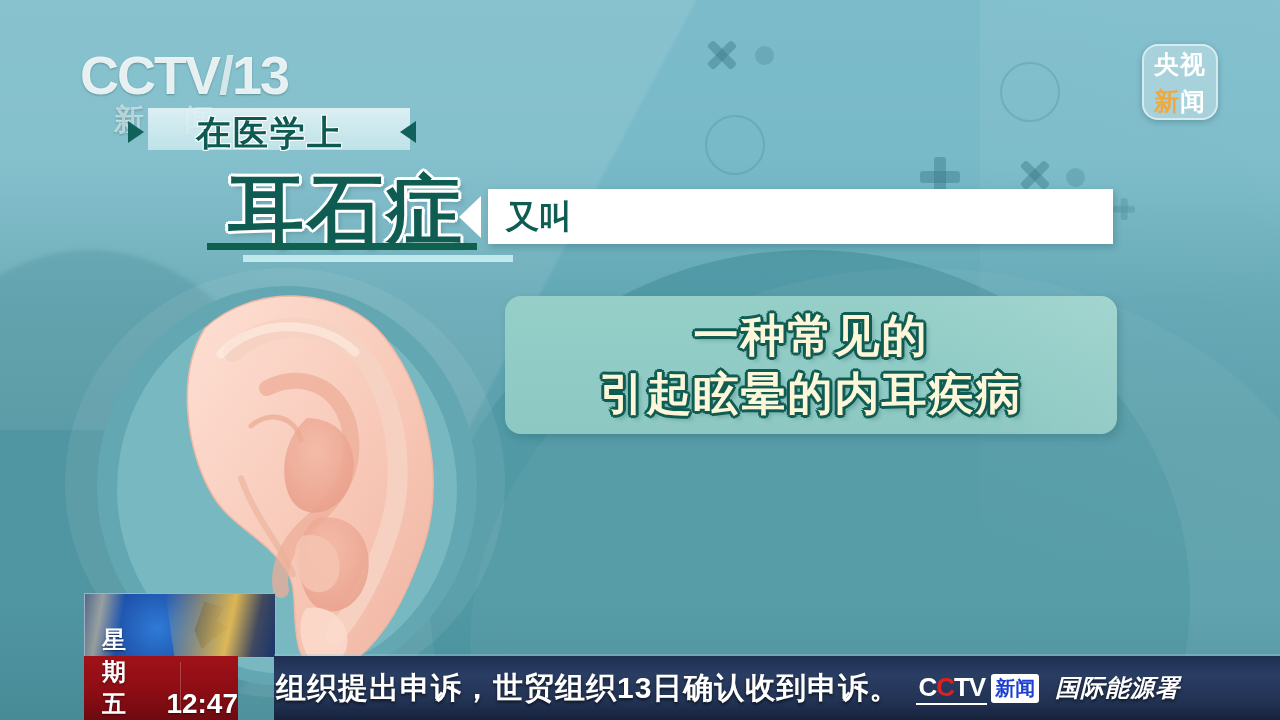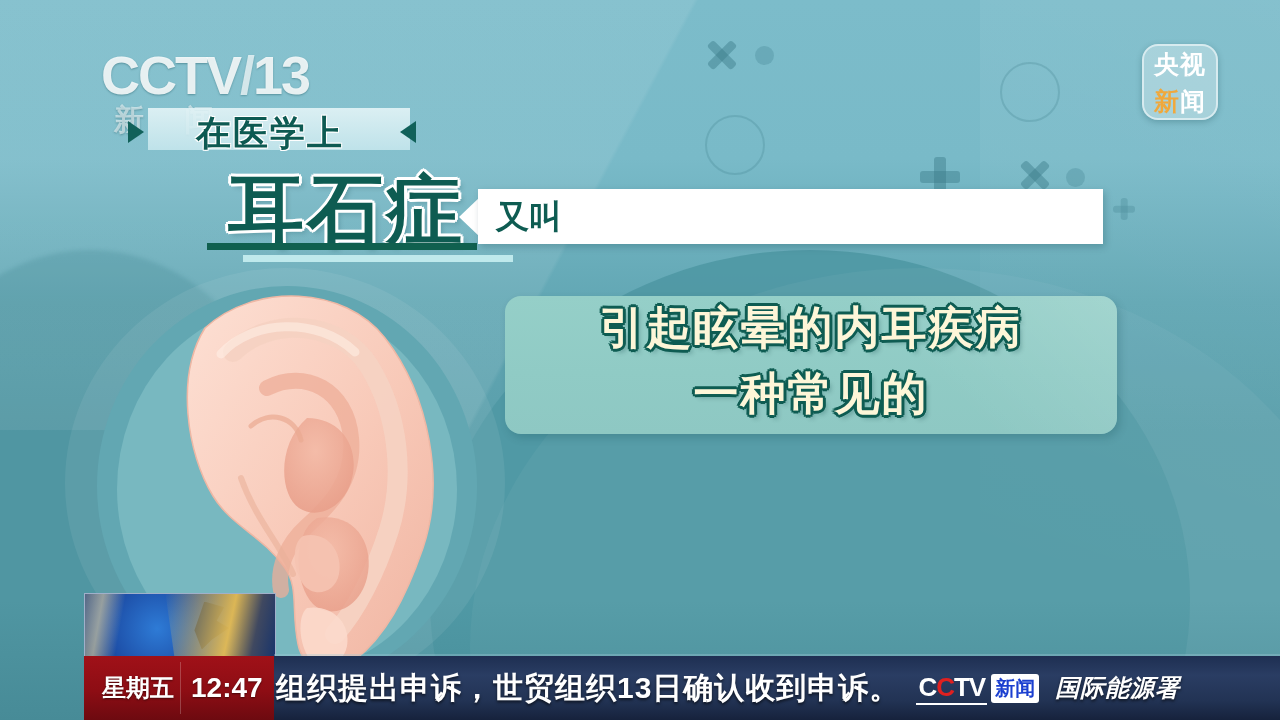--- a/index.html
+++ b/index.html
@@ -33,21 +33,21 @@
   .plus i+i{left:0;top:50%;transform:translateY(-50%);width:100%;height:30%;}
 
   
   .ear-wrap{position:absolute;left:55px;top:268px;width:470px;height:420px;}
   .ear-c1{position:absolute;left:10px;top:0px;width:440px;height:430px;border-radius:50%;background:rgba(255,255,255,.07);}
   .ear-c2{position:absolute;left:42px;top:18px;width:380px;height:400px;border-radius:50%;background:#62a7b2;}
   .ear-c3{position:absolute;left:62px;top:36px;width:340px;height:370px;border-radius:50%;background:#78b8c0;}
   .ear-svg{position:absolute;left:0;top:0;}
 
   
-  .cctv13{position:absolute;left:80px;top:48px;width:250px;height:92px;text-align:center;}
+  .cctv13{position:absolute;left:80px;top:48px;width:250px;height:92px;}
   .cctv13 .row1{font-size:54px;font-weight:bold;color:rgba(255,255,255,.86);letter-spacing:-2px;line-height:54px;
     text-shadow:0 1px 2px rgba(0,60,70,.35);font-family:"Liberation Sans",sans-serif;}
   .cctv13 .xinwen{position:absolute;left:34px;top:52px;font-size:30px;letter-spacing:16px;
     color:rgba(255,255,255,.55);font-weight:bold;text-shadow:0 1px 2px rgba(0,60,70,.3);}
 
   
   .badge{position:absolute;right:62px;top:44px;width:72px;height:72px;border-radius:16px;
     background:rgba(255,255,255,.30);border:2px solid rgba(255,255,255,.55);
     box-shadow:0 2px 6px rgba(0,50,60,.25);display:flex;flex-direction:column;align-items:center;justify-content:center;gap:11px;}
   .badge .l1,.badge .l2{font-size:25px;font-weight:bold;line-height:26px;letter-spacing:1px;}
@@ -69,21 +69,21 @@
   .bigtitle{position:absolute;left:228px;top:168px;font-size:76px;font-weight:bold;letter-spacing:3px;
     color:#0e5c52;line-height:84px;
     text-shadow:
       3px 0 0 #fff,-3px 0 0 #fff,0 3px 0 #fff,0 -3px 0 #fff,
       2px 2px 0 #fff,-2px 2px 0 #fff,2px -2px 0 #fff,-2px -2px 0 #fff,
       4px 4px 5px rgba(0,55,60,.22);}
   .ul1{position:absolute;left:207px;top:243px;width:270px;height:7px;background:#10604f;}
   .ul2{position:absolute;left:243px;top:255px;width:270px;height:7px;background:#bfe9ec;}
 
   
-  .whitebar{position:absolute;left:478px;top:189px;width:625px;height:55px;background:#ffffff;
+  .whitebar{position:absolute;left:488px;top:189px;width:625px;height:55px;background:#ffffff;
     box-shadow:2px 3px 7px rgba(0,50,60,.22);display:flex;align-items:center;}
   .whitebar .sm{font-size:33px;font-weight:bold;color:#0e5c52;margin-left:18px;line-height:40px;}
   .whitebar .lg{font-size:42px;font-weight:bold;color:#0e5c52;letter-spacing:0px;line-height:48px;}
   .notch{position:absolute;left:459px;top:196px;width:0;height:0;
     border-top:21px solid transparent;border-bottom:21px solid transparent;border-right:22px solid #ffffff;}
 
   
   .panel{position:absolute;left:505px;top:296px;width:612px;height:138px;border-radius:16px;
     background:linear-gradient(180deg,#95cfc8 0%,#90cbc5 55%,#8ec8c3 100%);
     box-shadow:3px 4px 9px rgba(0,55,60,.18);overflow:hidden;}
@@ -103,23 +103,23 @@
   .thumb .g1{position:absolute;inset:0;background:
      radial-gradient(circle at 38% 55%,#2e7bd6 0%,#1d4fa8 38%,#10306e 70%),
      linear-gradient(120deg,#0c2a63 0%,#1b4e9e 40%,#103272 100%);}
   .thumb .g2{position:absolute;left:45%;top:-20%;width:70%;height:150%;
      background:linear-gradient(110deg,rgba(255,200,60,.0) 0%,rgba(255,205,80,.85) 45%,rgba(255,170,40,.2) 62%,rgba(255,255,255,.0) 80%);transform:rotate(-8deg);}
   .thumb .g3{position:absolute;left:-10%;top:0;width:60%;height:100%;
      background:linear-gradient(100deg,rgba(255,255,255,.0) 0%,rgba(255,235,170,.55) 30%,rgba(255,255,255,0) 48%);}
   .thumb .g4{position:absolute;left:55%;top:12%;width:26%;height:76%;background:#0e2a5e;
      clip-path:polygon(30% 0,70% 12%,55% 40%,80% 55%,45% 80%,25% 100%,10% 60%,20% 30%);opacity:.85;}
 
-  .clockbar{position:absolute;left:84px;top:656px;width:190px;height:64px;
+  .clockbar{position:absolute;left:84px;top:656px;width:154px;height:64px;
     background:linear-gradient(180deg,#a01118 0%,#8d0d14 55%,#6d0a10 100%);
-    display:flex;align-items:center;}
+    display:flex;align-items:flex-end;}
   .clockbar .sep{position:absolute;left:96px;top:6px;width:1px;height:52px;background:rgba(255,255,255,.22);}
   .clockbar .day{font-size:24px;font-weight:bold;color:#fff;margin-left:18px;text-shadow:0 1px 2px rgba(0,0,0,.5);}
   .clockbar .time{font-size:28px;font-weight:bold;color:#fff;margin-left:17px;letter-spacing:0px;text-shadow:0 1px 2px rgba(0,0,0,.5);}
 
   .ticker{position:absolute;left:274px;bottom:0;width:1006px;height:64px;
     background:linear-gradient(180deg,#1e2f52 0%,#2a3d63 30%,#223354 70%,#16223c 100%);
     display:flex;align-items:center;overflow:hidden;}
   .ticker .news{font-size:30px;font-weight:bold;color:#ffffff;white-space:nowrap;margin-left:2px;
     text-shadow:0 2px 3px rgba(0,0,0,.6);letter-spacing:1px;}
   .ticker .tlogo{display:inline-flex;align-items:center;margin:0 16px;vertical-align:middle;}
@@ -234,22 +234,22 @@
   <div class="ul1"></div>
   <div class="ul2"></div>
 
   <div class="notch"></div>
   <div class="whitebar">
     <span class="sm">又叫</span>
   </div>
 
   <div class="panel">
     <div class="sheen"></div>
+    <div class="pl pl1">一种常见的</div>
     <div class="pl pl2">引起眩晕的内耳疾病</div>
-    <div class="pl pl1">一种常见的</div>
   </div>
 
   <div class="thumb">
     <div class="g1"></div>
     <div class="g4"></div>
     <div class="g2"></div>
     <div class="g3"></div>
   </div>
 
   <div class="clockbar">

